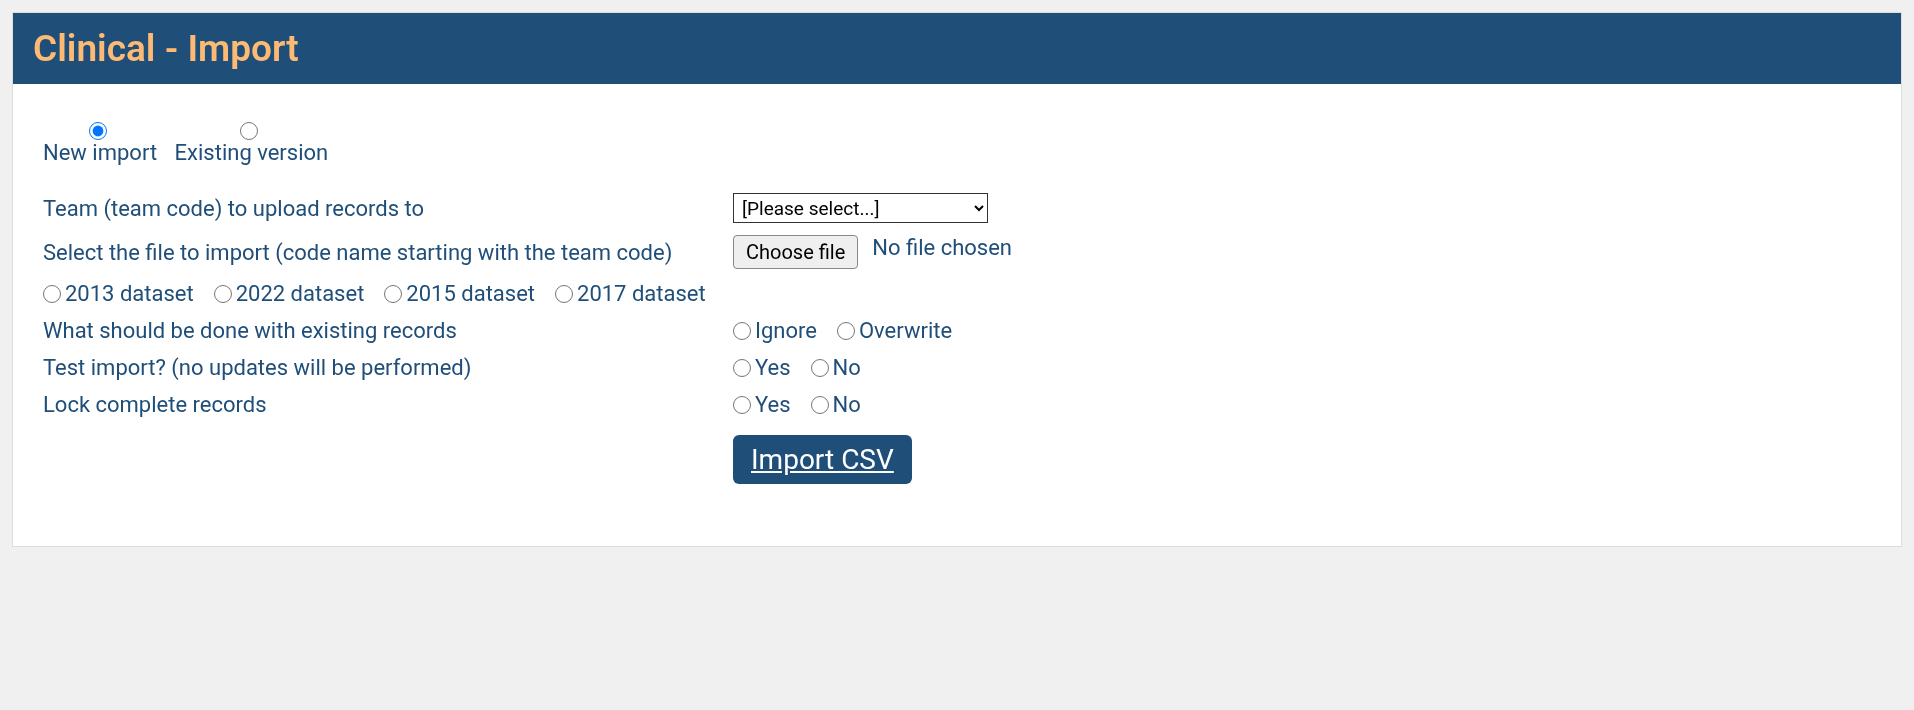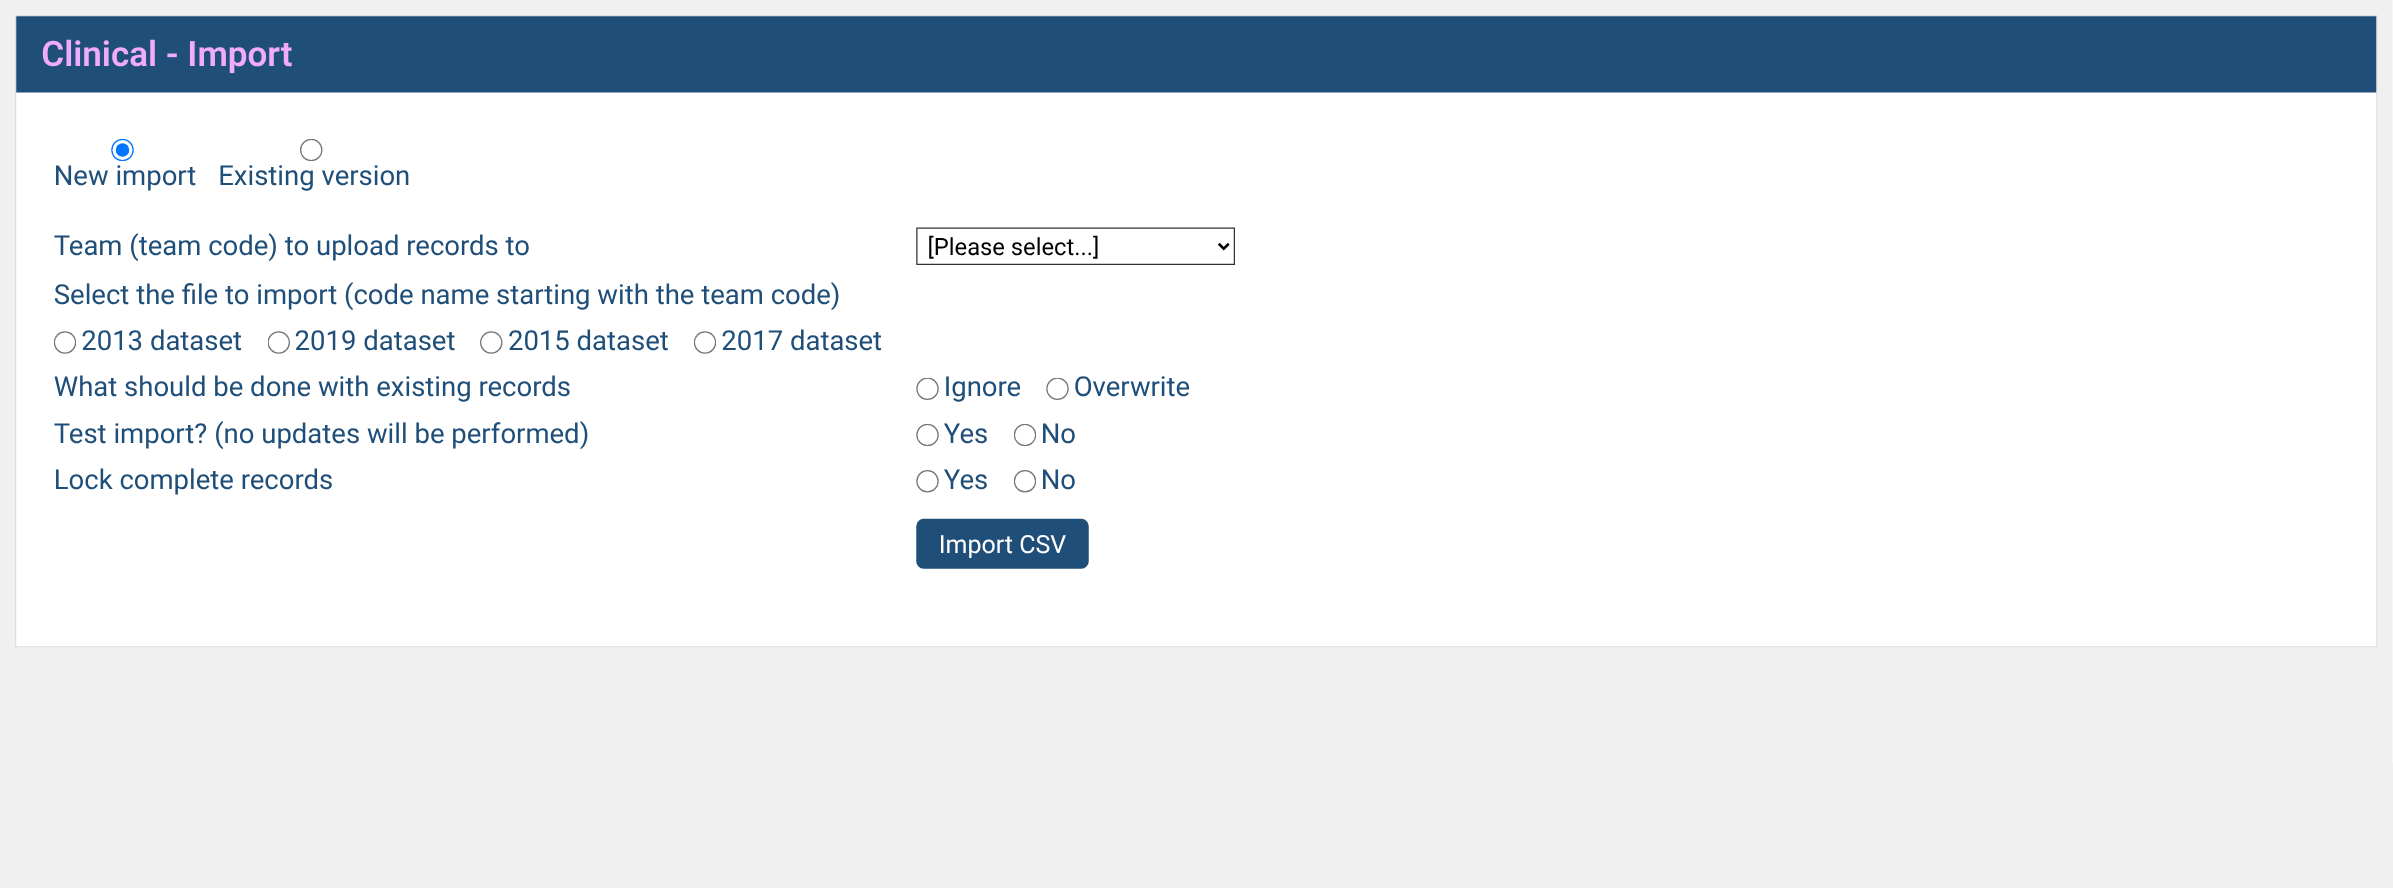--- a/index.html
+++ b/index.html
@@ -12,23 +12,23 @@
       background: #f0f0f0;
       padding: 12px;
       color: #1f4e79;
     }
     .panel {
       background: #fff;
       border: 1px solid #ddd;
     }
     .panel-header {
       background: #1f4e79;
-      color: #f0abfc;
+      color: #fdba74;
       padding: 14px 20px;
-      font-size: 28px;
+      font-size: 37px;
       font-weight: 600;
     }
     .panel-body {
       padding: 36px 30px 50px 30px;
       font-size: 22px;
       color: #1f4e79;
     }
     .top-radios {
       margin-bottom: 28px;
     }
@@ -87,26 +87,27 @@
       align-items: center;
       margin-right: 12px;
       cursor: pointer;
     }
     .radio-inline input {
       margin-right: 4px;
     }
     .submit-btn {
       background: #1f4e79;
       color: #fff;
-      font-size: 20px;
+      font-size: 28px;
       font-family: inherit;
       border: none;
       border-radius: 6px;
       padding: 8px 18px;
       cursor: pointer;
+      text-decoration: underline;
     }
     .submit-row {
       margin-top: 18px;
     }
   </style>
 </head>
 <body>
 
 <div class="panel">
   <div class="panel-header">Clinical - Import</div>
@@ -128,31 +129,35 @@
       <div class="form-label">Team (team code) to upload records to</div>
       <div class="form-control">
         <select>
           <option>[Please select...]</option>
         </select>
       </div>
     </div>
 
     <div class="form-row">
       <div class="form-label">Select the file to import (code name starting with the team code)</div>
+      <div class="form-control">
+        <button type="button" class="file-btn">Choose file</button>
+        <span class="file-status">No file chosen</span>
+      </div>
     </div>
 
     <div class="form-row">
       <div class="form-control">
         <label class="radio-inline">
           <input type="radio" name="version" style="">
           <span>2013 dataset</span>
         </label>
         <label class="radio-inline">
           <input type="radio" name="version" style="">
-          <span>2019 dataset</span>
+          <span>2022 dataset</span>
         </label>
         <label class="radio-inline">
           <input type="radio" name="version" style="">
           <span>2015 dataset</span>
         </label>
         <label class="radio-inline">
           <input type="radio" name="version" style="">
           <span>2017 dataset</span>
         </label>
       </div>

